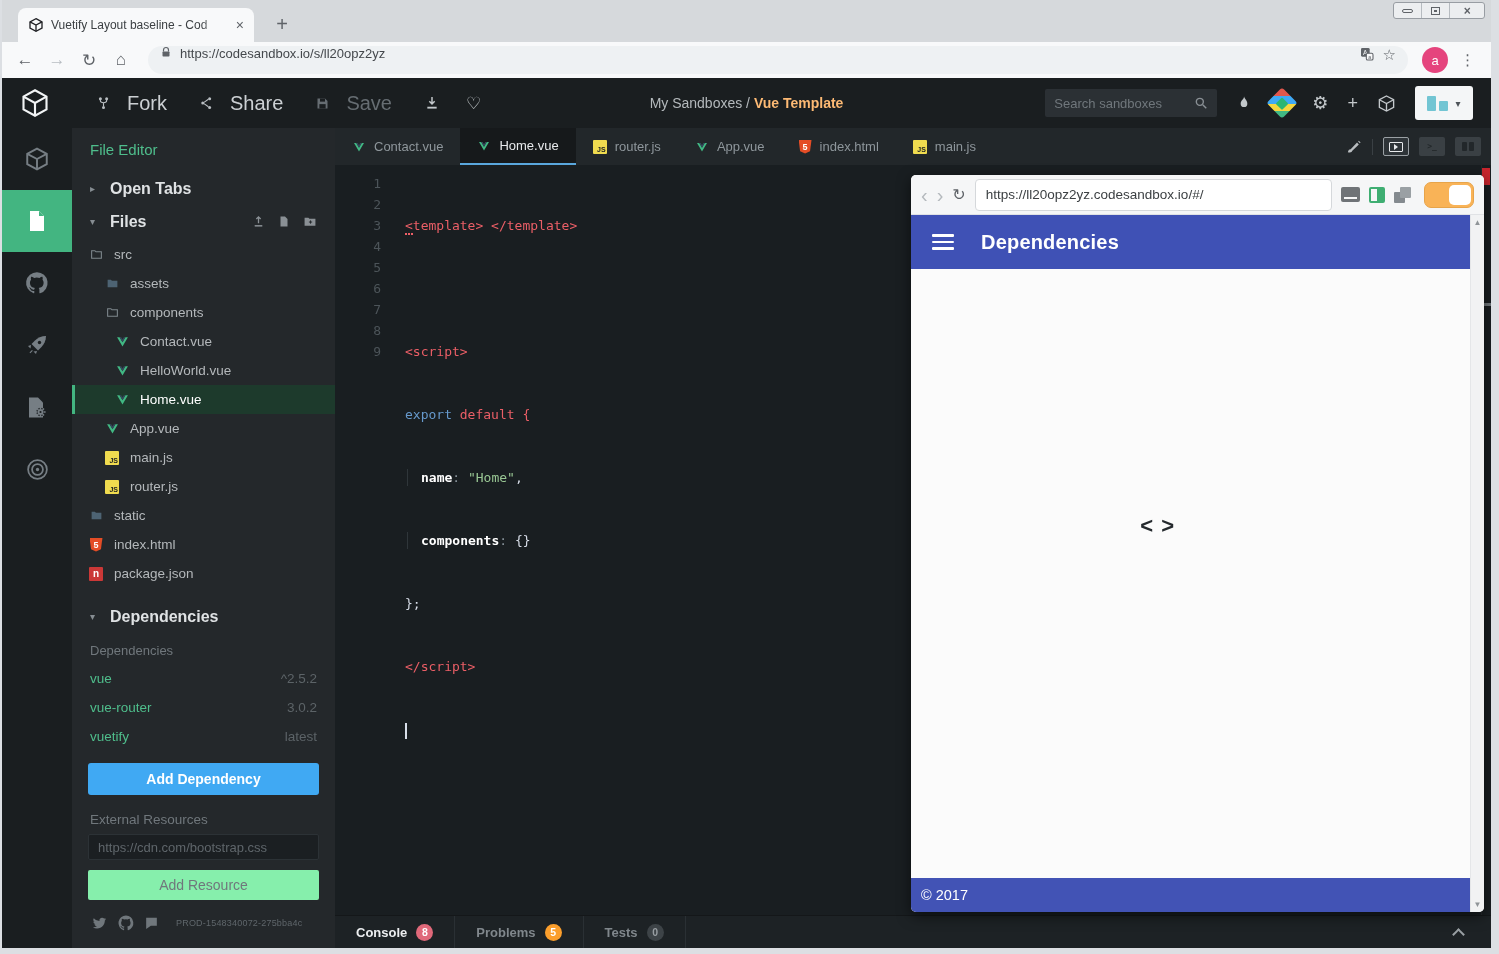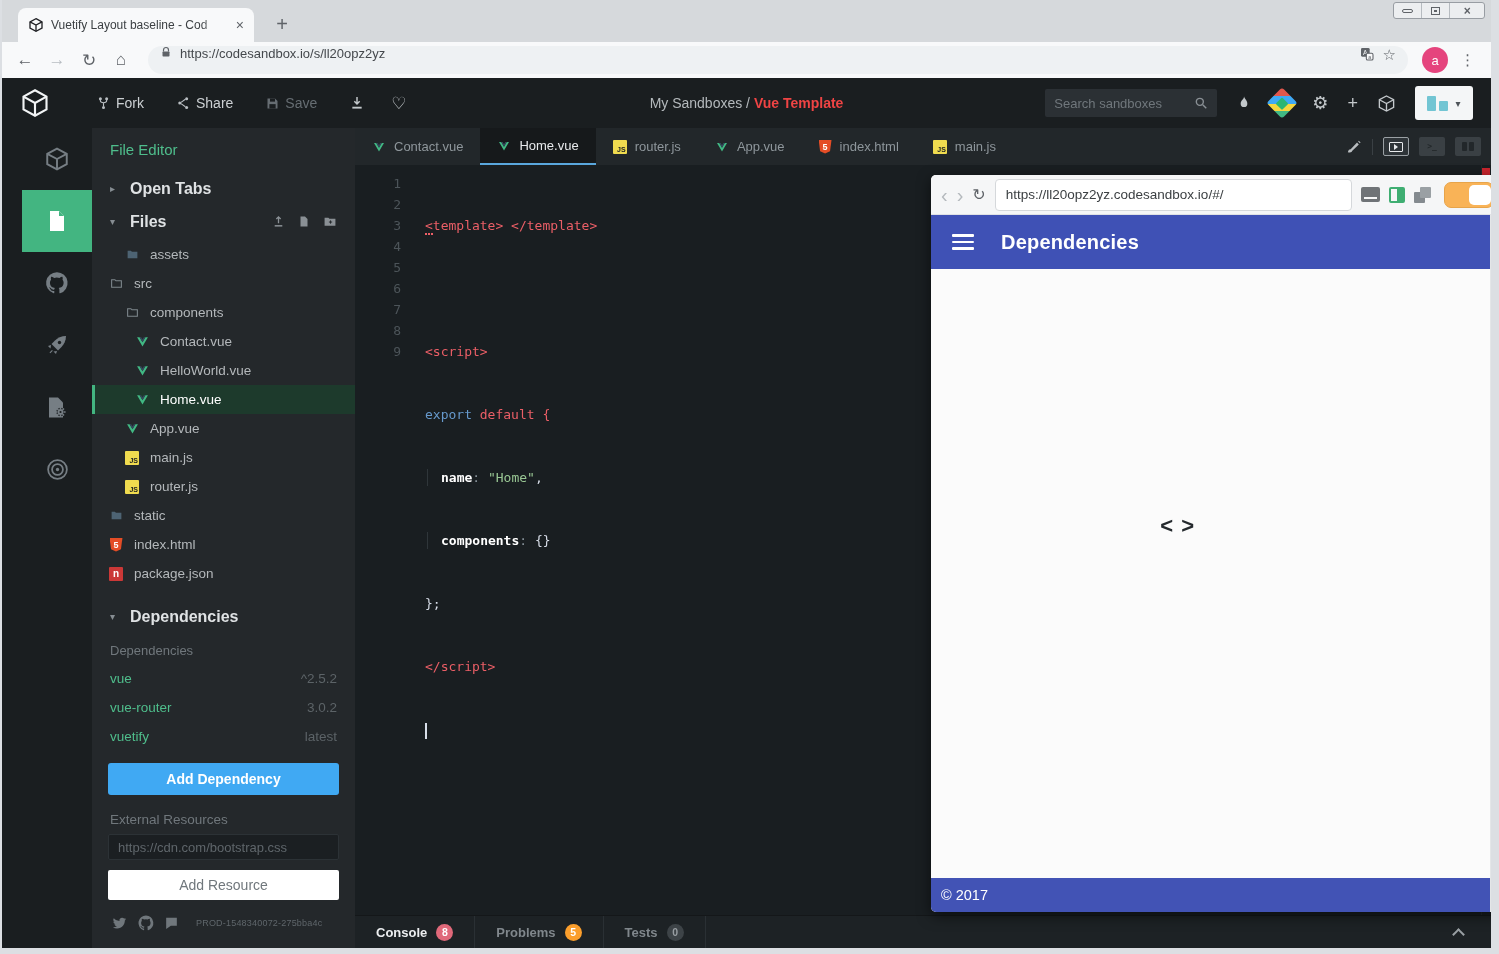--- a/index.html
+++ b/index.html
@@ -36,43 +36,43 @@
   .url-text{font-size:13px;color:#44484c;flex:1;}
   .urlbar-ic{font-size:15px;color:#5f6368;}
   .avatar{width:26px;height:26px;border-radius:50%;background:#e5447d;color:#fff;font-size:13px;
     display:flex;align-items:center;justify-content:center;}
   .menu-dots{font-size:15px;color:#5f6368;padding:0 6px;}
 
   
   .app{flex:1;background:#1a1e20;display:flex;flex-direction:column;min-height:0;}
   .cs-header{height:50px;flex:0 0 50px;display:flex;align-items:center;padding:0 18px;position:relative;background:#1a1e20;}
   .cs-logo{color:#f2f4f5;margin-right:46px;}
-  .hd-act{display:flex;align-items:center;gap:5px;color:#ccd0d3;font-size:14px;margin-right:32px;}
+  .hd-act{display:flex;align-items:center;gap:16px;color:#ccd0d3;font-size:20px;margin-right:32px;}
   .hd-act svg{color:#b9bec2;}
   .hd-act.dim, .hd-act.dim svg{color:#666d72;}
   .hd-ic{color:#c3c8cb;margin-right:26px;display:flex;align-items:center;}
   .heart{font-size:17px;}
   .breadcrumb{position:absolute;left:50%;transform:translateX(-50%);font-size:14px;color:#b4b9bc;white-space:nowrap;}
-  .breadcrumb .cur{color:#ef4444;font-weight:bold;text-align:right;}
+  .breadcrumb .cur{color:#fdba74;font-weight:bold;text-align:right;}
   .hd-right{margin-left:auto;display:flex;align-items:center;gap:19px;}
   .searchbox{width:172px;height:28px;background:#2b3034;border-radius:2px;display:flex;align-items:center;padding:0 9px;gap:6px;}
   .searchbox input{flex:1;background:transparent;border:none;outline:none;color:#aab0b4;font-size:13px;width:100px;font-family:"Liberation Sans",sans-serif;}
   .searchbox input::placeholder{color:#70777c;}
   .searchbox svg{color:#8a9095;}
   .hd-right .uni{color:#c3c8cb;font-size:18px;line-height:1;}
   .diamond{width:22px;height:22px;transform:rotate(45deg);border-radius:3px;
     background:linear-gradient(135deg,#e2574c 0 28%,#3fa9f5 28% 52%,#f5d63f 52% 76%,#41b883 76%);
     display:flex;align-items:center;justify-content:center;}
   .diamond i{display:block;width:9px;height:9px;background:#2bb673;border-radius:1px;}
   .stats-btn{height:34px;min-width:58px;background:#f4f6f7;border-radius:3px;display:flex;align-items:center;justify-content:center;gap:3px;padding:0 8px;}
   .bar1{width:9px;height:15px;background:#72c5d3;border-radius:1px;}
   .bar2{width:9px;height:10px;background:#72c5d3;border-radius:1px;margin-top:5px;}
   .stats-caret{font-size:10px;color:#4e555a;margin-left:4px;}
 
-  .main{flex:1;display:flex;min-height:0;padding-left:20px;}
+  .main{flex:1;display:flex;min-height:0;}
 
   
   .rail{width:70px;flex:0 0 70px;background:#1a1e20;display:flex;flex-direction:column;}
   .rail-item{height:62px;display:flex;align-items:center;justify-content:center;color:#767e84;}
   .rail-item.active{background:#43b581;color:#ffffff;}
 
   
   .sidebar{width:263px;flex:0 0 263px;background:#24282b;display:flex;flex-direction:column;padding-top:13px;overflow:hidden;}
   .sb-title{color:#4fbe8c;font-size:15px;padding:0 18px;margin-bottom:14px;}
   .sb-section{height:33px;display:flex;align-items:center;padding:0 18px;gap:11px;}
@@ -97,21 +97,21 @@
   .deps-label{color:#70777c;font-size:13px;padding:0 18px;margin:10px 0 6px;}
   .dep-row{height:29px;display:flex;align-items:center;padding:0 18px;font-size:13.5px;}
   .dep-name{color:#4fbe8c;}
   .dep-ver{margin-left:auto;color:#5c6367;}
   .add-dep{margin:12px 16px 0;height:32px;background:#40a9f3;border:none;border-radius:3px;color:#fff;
     font-size:14px;font-weight:bold;width:calc(100% - 32px);cursor:pointer;font-family:"Liberation Sans",sans-serif;}
   .ext-label{color:#70777c;font-size:13.5px;padding:0 18px;margin:17px 0 7px;}
   .ext-input{margin:0 16px;height:26px;background:#1b1f22;border:1px solid #2c3236;border-radius:2px;
     color:#9aa0a4;font-size:13px;padding:0 9px;width:calc(100% - 32px);font-family:"Liberation Sans",sans-serif;}
   .ext-input::placeholder{color:#5f666b;}
-  .add-res{margin:10px 16px 0;height:30px;background:#ffffff;border:none;border-radius:2px;color:#70777c;
+  .add-res{margin:10px 16px 0;height:30px;background:#86efac;border:none;border-radius:2px;color:#70777c;
     font-size:14px;width:calc(100% - 32px);cursor:pointer;font-family:"Liberation Sans",sans-serif;}
   .sb-footer{margin-top:auto;display:flex;align-items:center;gap:8px;padding:12px 18px 16px;color:#70777c;}
   .build-id{font-size:9px;color:#5f666b;margin-left:8px;letter-spacing:.2px;}
 
   
   .editor-col{flex:1;display:flex;flex-direction:column;position:relative;min-width:0;background:#191e21;}
   .tabsbar{height:37px;flex:0 0 37px;background:#22272a;display:flex;align-items:stretch;position:relative;}
   .etab{display:flex;align-items:center;gap:8px;padding:0 17px;font-size:13px;color:#8e969b;}
   .etab.active{background:#16191b;color:#e8eaec;border-bottom:2px solid #5aa7dd;}
   .tabsbar-right{position:absolute;right:10px;top:0;bottom:0;display:flex;align-items:center;gap:10px;}
@@ -379,35 +379,35 @@
                   <path d="M5 2h9l5 5v15H5z" fill="currentColor"></path>
                 </svg>
               <svg width="14" height="13" viewBox="0 0 24 24">
                   <path d="M2 5h7l2 2h11v13H2z" fill="currentColor"></path>
                   <path d="M13 10v6M10 13h6" stroke="#24282b" stroke-width="1.8"></path>
                 </svg>
             </span>
           </div>
 
           <div class="tree">
+            <div class="trow">
+              <span class="ficon">
+                  <svg width="15" height="13" viewBox="0 0 24 24" fill="none" stroke="#7d868c" stroke-width="2">
+                    <path d="M3 5h6l2 2h10v12H3z"></path>
+                  </svg>
+                </span>
+              <span>src</span>
+            </div>
             <div class="trow lv1">
               <span class="ficon">
                   <svg width="15" height="13" viewBox="0 0 24 24" fill="#4d6373">
                     <path d="M3 5h6l2 2h10v12H3z"></path>
                   </svg>
                 </span>
               <span>assets</span>
-            </div>
-            <div class="trow">
-              <span class="ficon">
-                  <svg width="15" height="13" viewBox="0 0 24 24" fill="none" stroke="#7d868c" stroke-width="2">
-                    <path d="M3 5h6l2 2h10v12H3z"></path>
-                  </svg>
-                </span>
-              <span>src</span>
             </div>
             <div class="trow lv1">
               <span class="ficon">
                   <svg width="15" height="13" viewBox="0 0 24 24" fill="none" stroke="#7d868c" stroke-width="2">
                     <path d="M3 5h6l2 2h10v12H3z"></path>
                   </svg>
                 </span>
               <span>components</span>
             </div>
             <div class="trow lv2">

